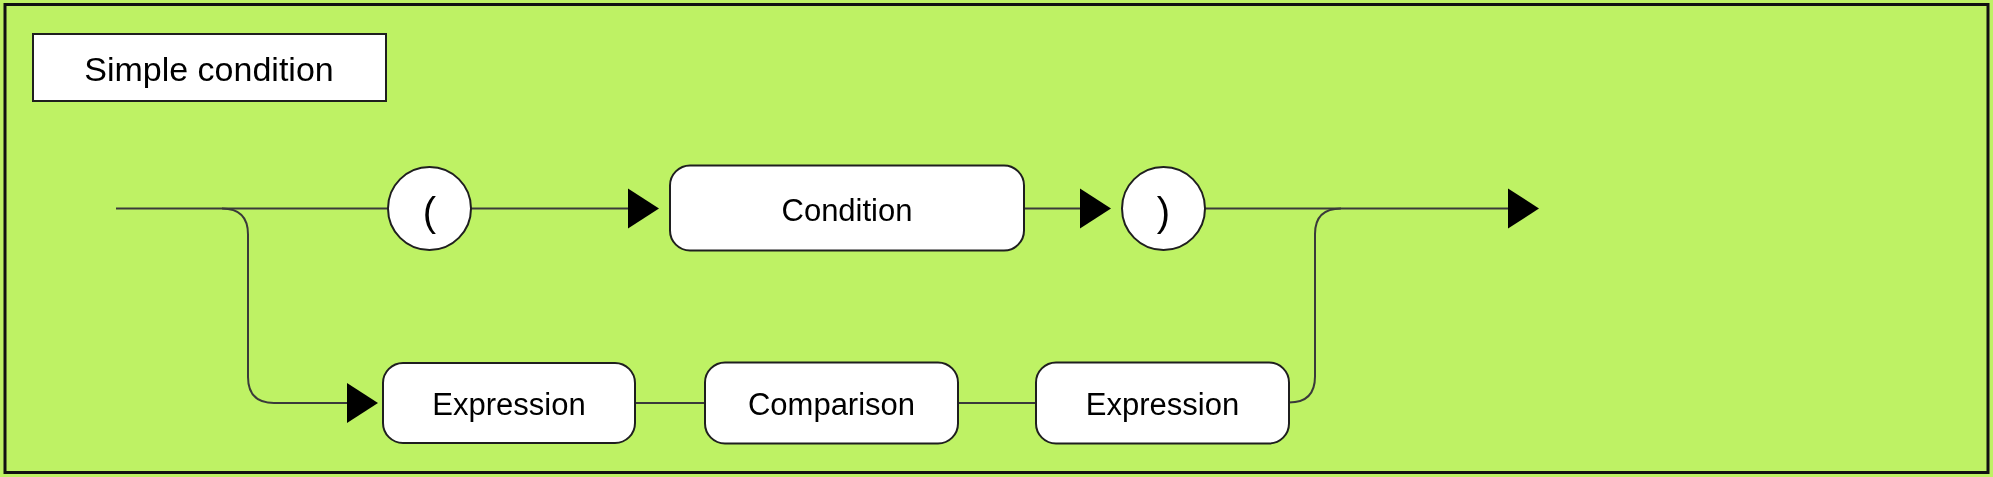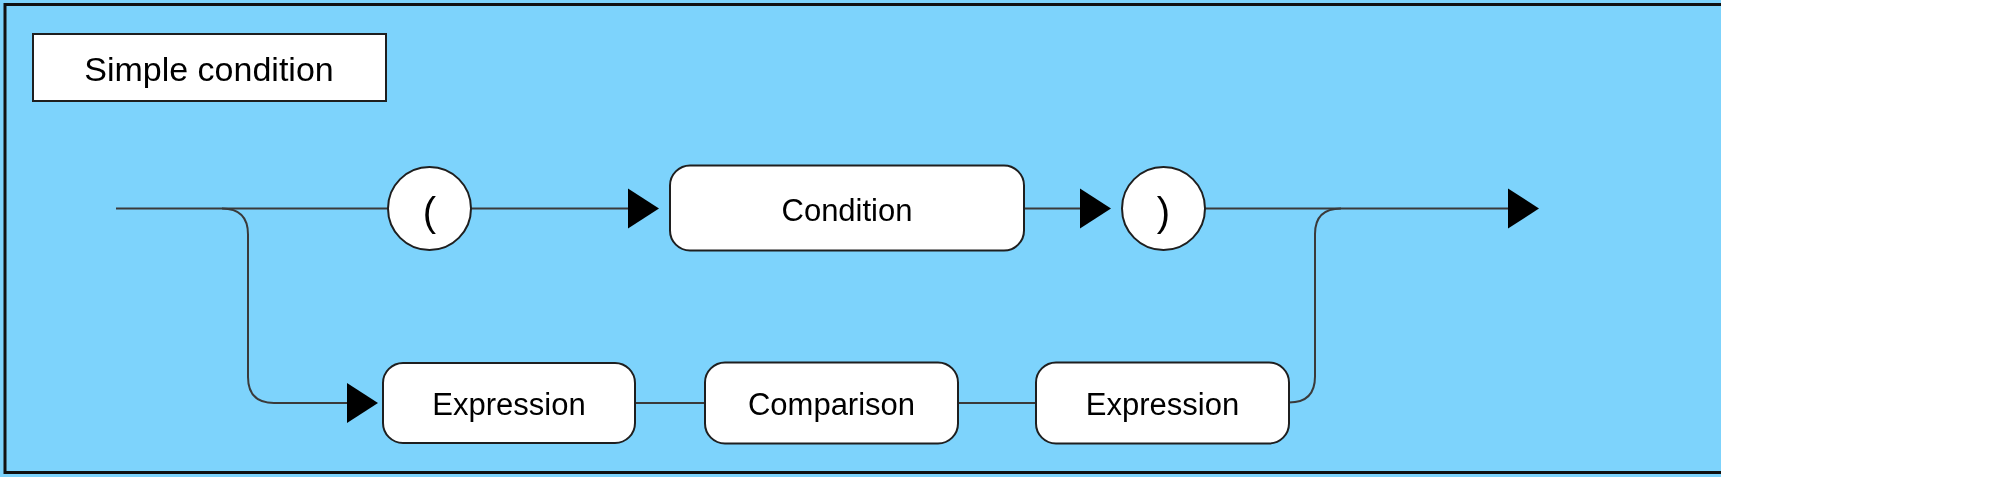--- a/index.html
+++ b/index.html
@@ -3,23 +3,23 @@
 <meta charset="utf-8">
 <style>
   html, body {
     margin: 0;
     padding: 0;
     background: #ffffff;
     font-family: "Liberation Sans", "DejaVu Sans", sans-serif;
   }
   .canvas {
     position: relative;
-    width: 1721px;
+    width: 1993px;
     height: 477px;
-    background: #7dd3fc;
+    background: #bef264;
     overflow: hidden;
   }
   svg { display: block; }
   text {
     fill: #000000;
     font-family: "Liberation Sans", "DejaVu Sans", sans-serif;
   }
   .node-label { font-size: 31px; }
   .title-label { font-size: 34px; }
   .paren-label { font-size: 40px; }

